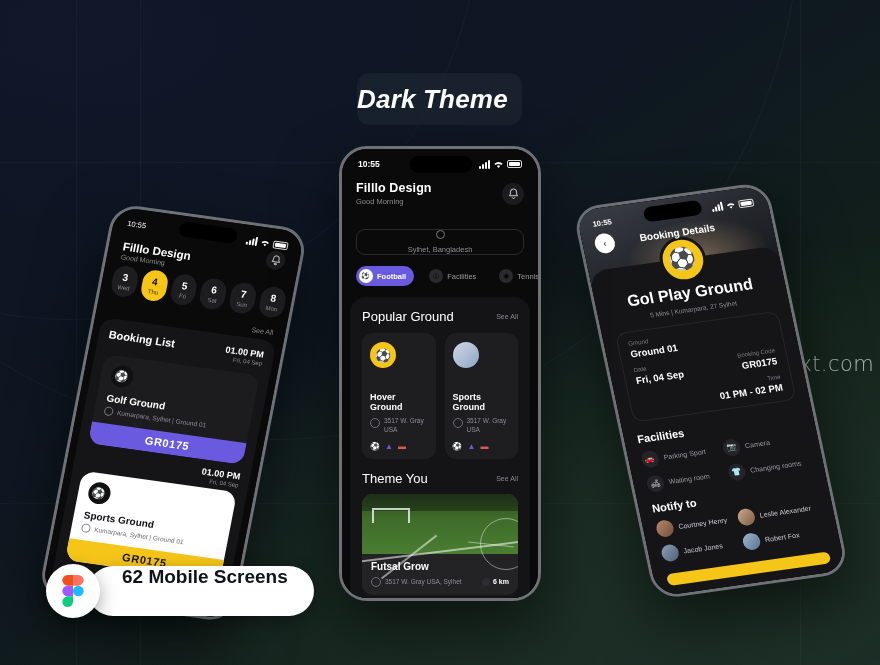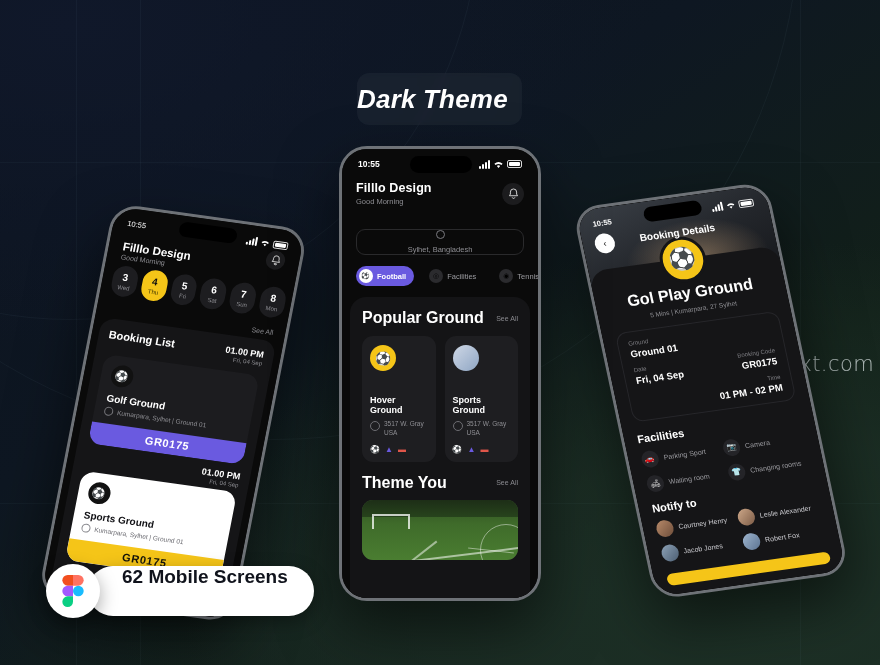--- a/index.html
+++ b/index.html
@@ -107,21 +107,21 @@
   .fpill .ic { width:14px; height:14px; border-radius:50%; background:#2b2b2e; display:flex; align-items:center; justify-content:center; font-size:7px; }
   .fpill.active .ic { background:#fff; }
   .fpill .lbl { color:#9a9a9f; font-size:7.5px; }
   .fpill.active .lbl { color:#fff; font-weight:bold; }
 
   #pc-sheet {
     position:absolute; left:8px; right:8px; top:148px; bottom:0;
     background:#141416; border-radius:16px 16px 0 0; overflow:hidden;
   }
   .sec-head { display:flex; align-items:center; justify-content:space-between; padding:0 12px; }
-  .sec-head .h { color:#fff; font-size:16px; font-weight:bold; }
+  .sec-head .h { color:#fff; font-size:13px; font-weight:normal; }
   .sec-head .a { color:#8a8a8f; font-size:7px; }
   .gcards { display:flex; gap:9px; padding:0 12px; margin-top:9px; }
   .gcard { flex:1; background:#1e1e21; border-radius:11px; padding:9px 8px 8px; }
   .gcard .av { width:26px; height:26px; border-radius:50%; display:flex; align-items:center; justify-content:center; font-size:13px; }
   .gcard .gn { color:#fff; font-size:9px; font-weight:bold; margin-top:24px; }
   .gcard .loc { display:flex; gap:4px; margin-top:5px; align-items:flex-start; }
   .gcard .loc .pin { width:10px;height:10px;border-radius:50%;border:1.5px solid #6d6d72; flex:none; margin-top:1px;}
   .gcard .loc .txt { color:#8e8e93; font-size:6.5px; line-height:1.35; }
   .gcard .sp { display:flex; gap:5px; margin-top:7px; font-size:8px; }
 
@@ -535,20 +535,33 @@
 
         <div id="pc-nearcard">
           <div id="pc-nearimg">
             <div style="position:absolute;left:0;right:0;top:0;height:17px;background:linear-gradient(#1d2e17,#27431c)"></div>
             <div class="goalpost" style="left:10px;top:14px;width:38px;height:15px;border-bottom:none;"></div>
             <div style="position:absolute;left:-10px;bottom:2px;width:120%;height:1.5px;background:rgba(255,255,255,.55);transform:rotate(-7deg)"></div>
             <div style="position:absolute;left:12px;bottom:-4px;width:70px;height:1.5px;background:rgba(255,255,255,.5);transform:rotate(-38deg)"></div>
             <div style="position:absolute;right:4px;bottom:8px;width:46px;height:1.3px;background:rgba(255,255,255,.45);transform:rotate(6deg)"></div>
             <div style="position:absolute;right:-14px;top:24px;width:52px;height:52px;border:1.4px solid rgba(255,255,255,.45);border-radius:50%"></div>
           </div>
+          <div class="nearbody">
+            <div class="nt">Futsal Grow</div>
+            <div class="nearrow">
+              <span class="l">
+                <span class="pin"></span>
+                <span class="t">3517 W. Gray USA, Sylhet</span>
+              </span>
+              <span class="km">
+                <span style="display:inline-block;width:8px;height:8px;border-radius:50%;background:#2e2e32"></span>
+                <span>6 km</span>
+              </span>
+            </div>
+          </div>
         </div>
       </div>
     </div>
   </div>
 
   <div id="badge-row">
     <div id="figma-circle">
       <svg width="22" height="32" viewBox="0 0 24 36">
         <path d="M12 0H6a6 6 0 0 0 0 12h6V0Z" fill="#f24e1e"></path>
         <path d="M12 12H6a6 6 0 0 0 0 12h6V12Z" fill="#a259ff"></path>

